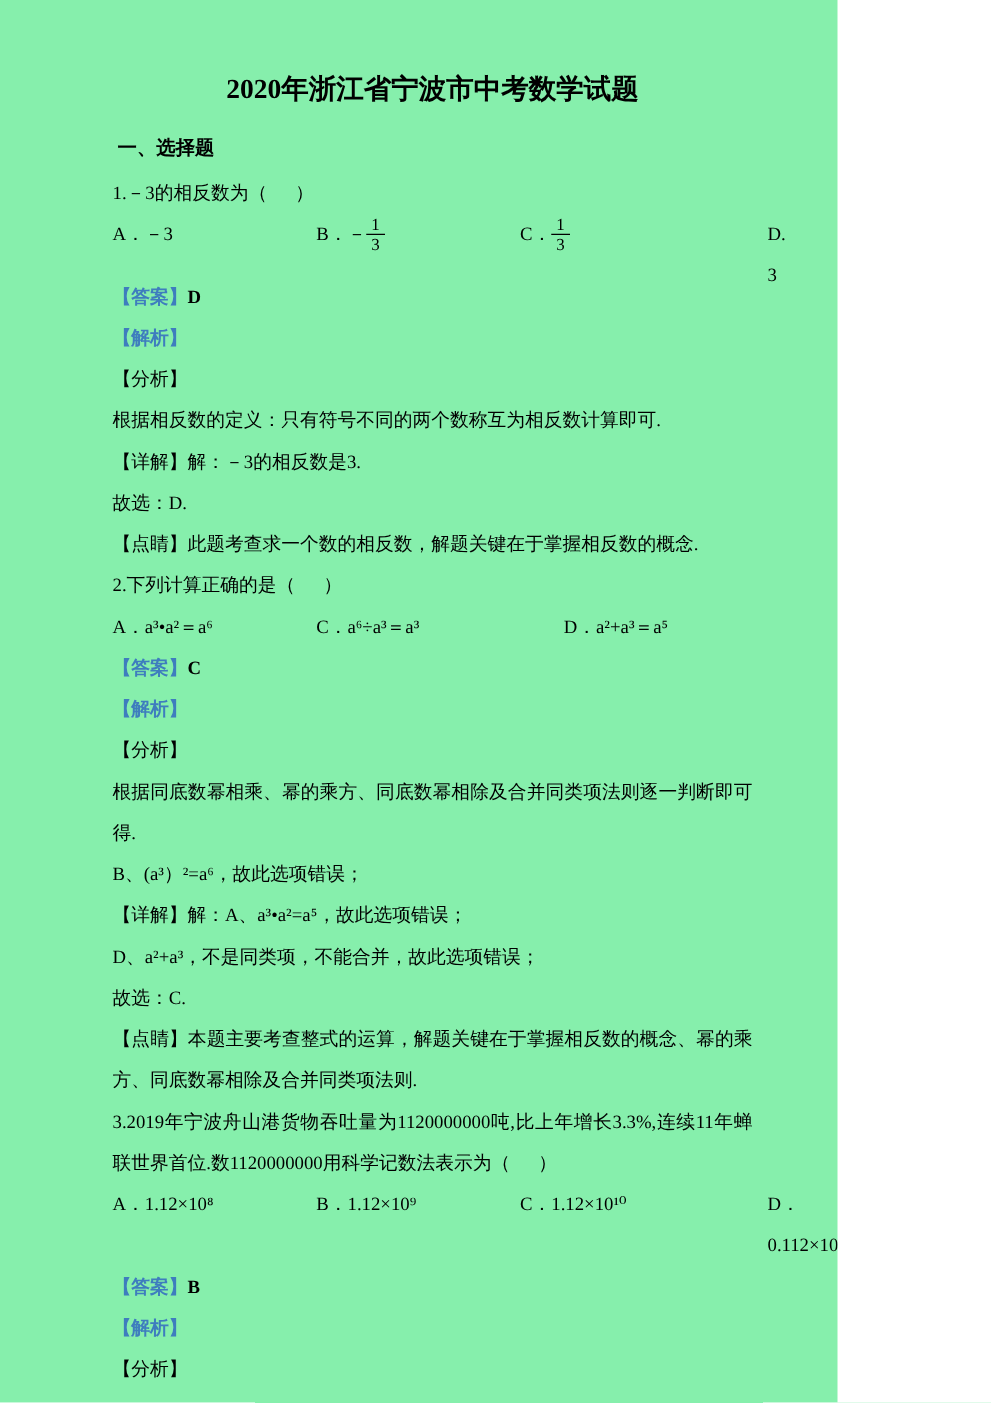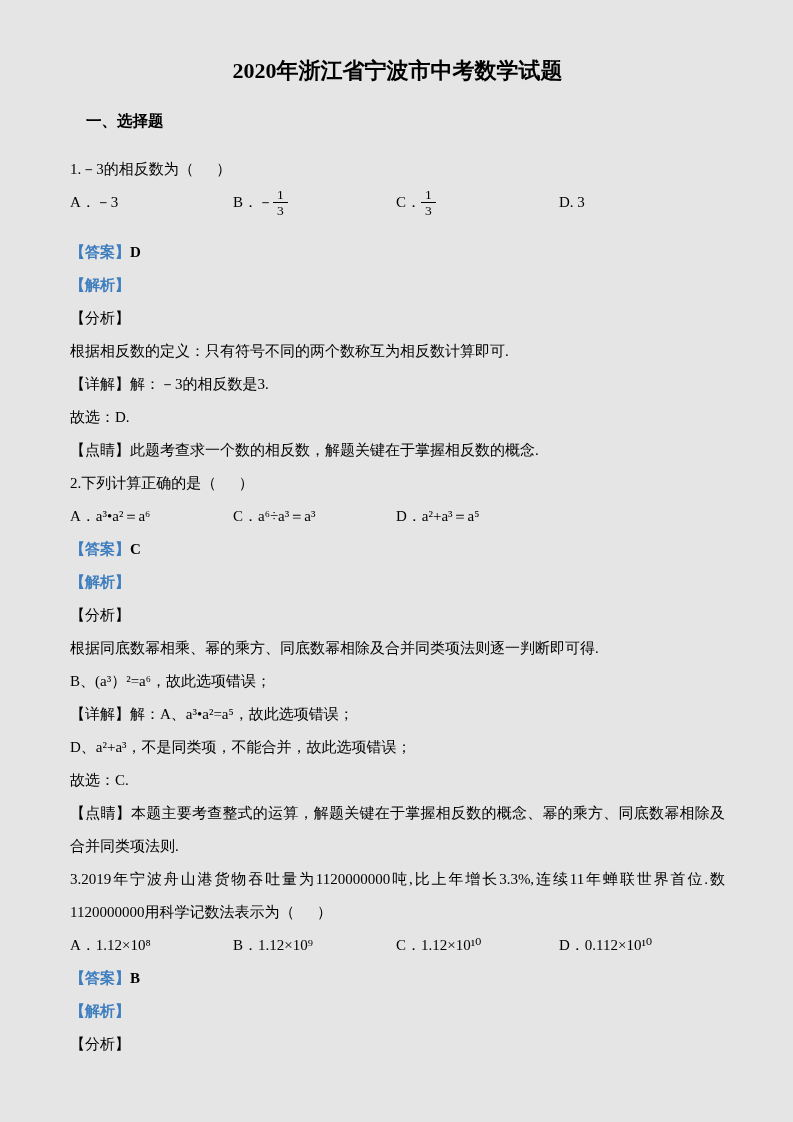--- a/index.html
+++ b/index.html
@@ -1,52 +1,52 @@
 <!DOCTYPE html>
 <html><head>
 <meta charset="utf-8">
 <style>
   html, body { margin: 0; padding: 0; background: #ffffff; }
   .page {
     position: relative;
-    width: 793px;
+    width: 670px;
     height: 1122px;
     box-sizing: border-box;
-    background: #e5e5e5;
-    padding: 54px 68px 0 70px;
+    background: #86efac;
+    padding: 54px 68px 0 90px;
     font-family: "Liberation Serif", "DejaVu Serif", serif;
     font-size: 15px;
     color: #000000;
     overflow: hidden;
   }
   .title {
     margin: 0 0 14px 0;
     font-size: 22px;
     font-weight: bold;
     text-align: center;
     line-height: 34px;
   }
   .section {
-    margin: 16px;
+    margin: 4px;
     font-size: 15.5px;
     font-weight: bold;
     line-height: 33px;
   }
   p.line {
     margin: 0;
     line-height: 33px;
     text-align: justify;
   }
   .opts {
     display: flex;
     align-items: flex-start;
     line-height: 33px;
   }
   .opts .opt { flex: 0 0 163px; width: 163px; }
-  .opts .opt.last { flex: 1 1 auto; width: auto; }
+  .opts .opt.last { flex: 1 1 auto; width: auto; margin-left: 35px; }
   .opts-tall { height: 50px; }
   .blue { color: #3E7DBE; font-weight: bold; }
   .ansletter { font-weight: bold; }
   .frac {
     display: inline-block;
     vertical-align: middle;
     text-align: center;
     font-size: 13.5px;
     line-height: 1.15;
     position: relative;

